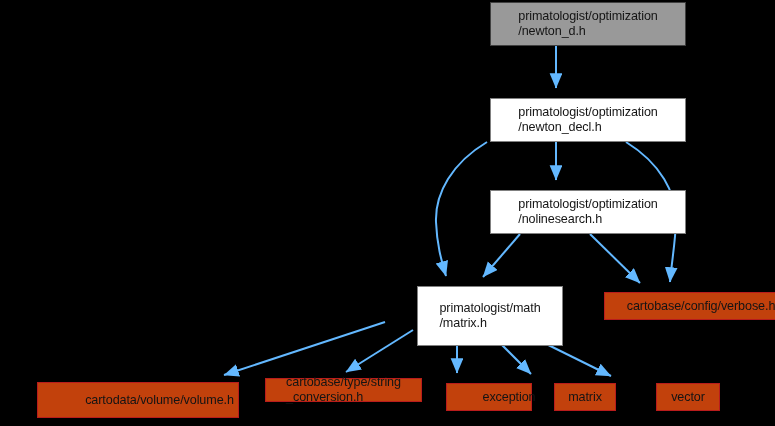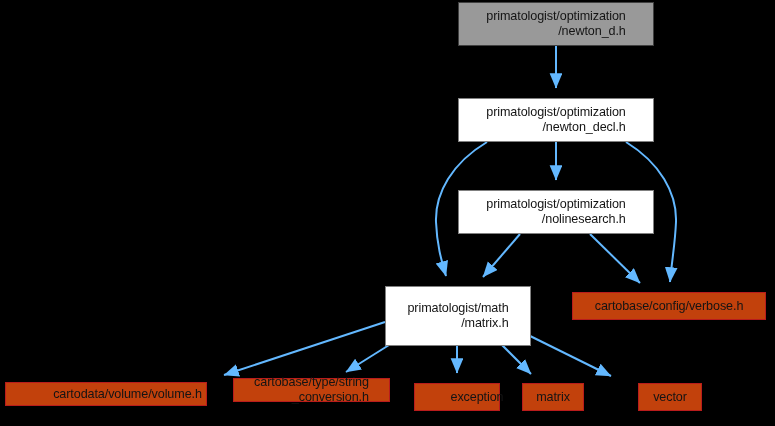--- a/index.html
+++ b/index.html
@@ -21,27 +21,28 @@
     top: 0;
     width: 775px;
     height: 426px;
   }
   .node {
     position: absolute;
     box-sizing: border-box;
     display: flex;
     align-items: center;
     justify-content: center;
-    text-align: right;
+    text-align: left;
     color: #141414;
     font-size: 12.6px;
     line-height: 15px;
     letter-spacing: -0.1px;
     white-space: pre-line;
     z-index: 5;
+    margin-left: 32px;
   }
   .node-root {
     background: #999999;
     border: 1px solid #404040;
   }
   .node-plain {
     background: #ffffff;
     border: 1px solid #808080;
   }
   .node-ext {
@@ -78,21 +79,21 @@
   <div id="nodes-group">
       <div class="node node-root" style="left: 458px; top: 2px; width: 196px; height: 44px;"><span>primatologist/optimization
 /newton_d.h</span></div>
       <div class="node node-plain" style="left: 458px; top: 98px; width: 196px; height: 44px;"><span>primatologist/optimization
 /newton_decl.h</span></div>
       <div class="node node-plain" style="left: 458px; top: 190px; width: 196px; height: 44px;"><span>primatologist/optimization
 /nolinesearch.h</span></div>
       <div class="node node-plain" style="left: 385px; top: 286px; width: 146px; height: 60px;"><span>primatologist/math
 /matrix.h</span></div>
       <div class="node node-ext" style="left: 572px; top: 292px; width: 194px; height: 28px;"><span>cartobase/config/verbose.h</span></div>
-      <div class="node node-ext" style="left: 5px; top: 382px; width: 202px; height: 24px; padding-left: 43px;"><span>cartodata/volume/volume.h</span></div>
+      <div class="node node-ext" style="left: 5px; top: 382px; width: 202px; height: 36px; padding-left: 43px;"><span>cartodata/volume/volume.h</span></div>
       <div class="node node-ext" style="left: 233px; top: 378px; width: 157px; height: 24px;"><span>cartobase/type/string
 _conversion.h</span></div>
       <div class="node node-ext" style="left: 414px; top: 383px; width: 86px; height: 28px; padding-left: 40px;"><span>exception</span></div>
       <div class="node node-ext" style="left: 522px; top: 383px; width: 62px; height: 28px;"><span>matrix</span></div>
-      <div class="node node-ext" style="left: 638px; top: 383px; width: 64px; height: 28px;"><span>vector</span></div>
+      <div class="node node-ext" style="left: 624px; top: 383px; width: 64px; height: 28px;"><span>vector</span></div>
     </div>
 
 </div>
 
 </body></html>

